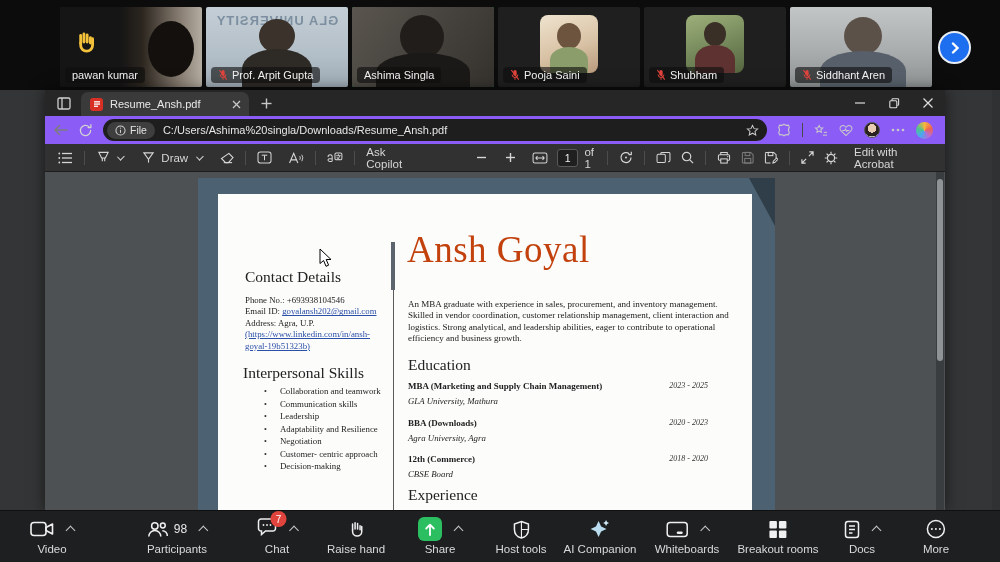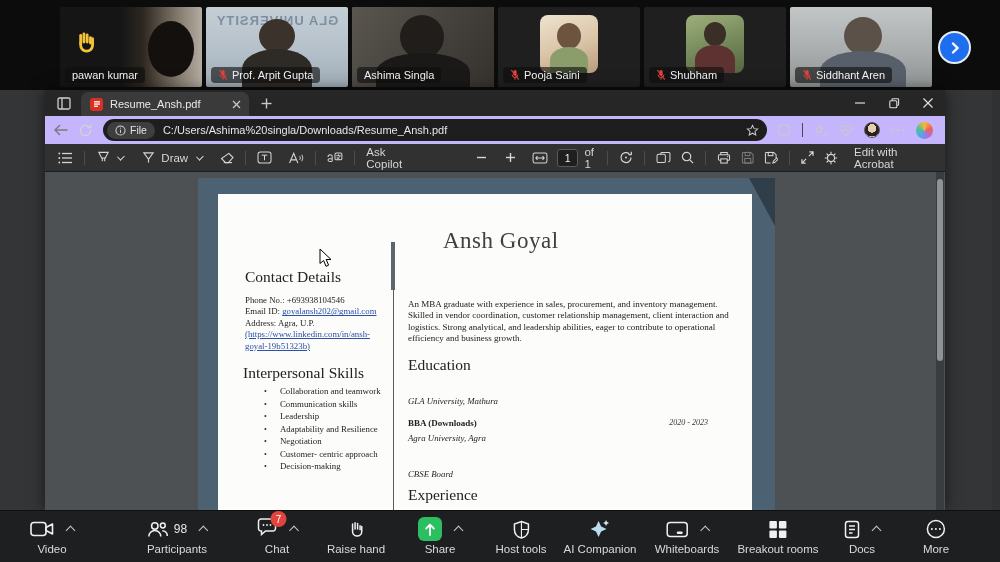--- a/index.html
+++ b/index.html
@@ -30,21 +30,21 @@
   .browser { position:absolute; left:45px; top:0; width:900px; height:420px; background:#2b2b2b; box-shadow:0 0 14px rgba(0,0,0,.55); }
   .tabstrip { position:absolute; top:0; left:0; right:0; height:26px; background:#262626; display:flex; align-items:center; }
   .vtabs-btn { width:18px; height:16px; margin-left:10px; display:flex; align-items:center; justify-content:center; }
   .tab { display:flex; align-items:center; gap:7px; height:24px; margin-left:8px; margin-top:2px; padding:0 8px 0 9px;
          width:168px; background:#3a3a3a; border-radius:7px 7px 0 0; color:#e8e8e8; font-size:11px; }
   .pdf-badge { width:13px; height:13px; border-radius:3px; background:#d93025; display:flex; align-items:center; justify-content:center; flex:none; }
   .tab-title { flex:1; overflow:hidden; white-space:nowrap; }
   .win-controls { position:absolute; right:0; top:0; height:26px; display:flex; }
   .win-controls > div { width:34px; height:26px; display:flex; align-items:center; justify-content:center; color:#dcdcdc; }
 
-  .addrbar { position:absolute; top:26px; left:0; right:0; height:28px; background:#c4b5fd; display:flex; align-items:center; }
+  .addrbar { position:absolute; top:26px; left:0; right:0; height:28px; background:#8b5cf6; display:flex; align-items:center; }
   .nav-ic { width:24px; display:flex; justify-content:center; }
   .url-pill { display:flex; align-items:center; height:22px; margin-left:6px; width:664px; background:#1e1e1e; border-radius:11px; padding:0 8px 0 4px; }
   .scheme-chip { display:flex; align-items:center; gap:4px; background:#3e3e3e; border-radius:9px; height:17px; padding:0 8px; color:#e3e3e3; font-size:10.5px; }
   .url-text { margin-left:8px; color:#e6e6e6; font-size:11px; flex:1; white-space:nowrap; overflow:hidden; }
   .addr-icons { display:flex; align-items:center; gap:11px; margin-left:10px; }
   .addr-sep { width:1px; height:14px; background:#4a4a4a; }
 
   .pdfbar { position:absolute; top:54px; left:0; right:0; height:28px; background:#313131; border-bottom:1px solid #1d1d1d;
             display:flex; align-items:center; color:#d6d6d6; font-size:11.5px; }
   .pb-sep { width:1px; height:14px; background:#4d4d4d; margin:0 6px; }
@@ -59,21 +59,21 @@
   .scrl-thumb { position:absolute; left:1px; width:6px; top:7px; height:182px; background:#8f9396; border-radius:3px; }
 
   .page-frame { position:absolute; left:153px; top:6px; width:577px; height:410px; background:#4c6272; }
   .frame-bevel { position:absolute; right:0; top:0; width:26px; height:48px; background:#2f3e49;
                  clip-path:polygon(0 0,100% 0,100% 100%); }
   .page { position:absolute; left:20px; top:16px; width:534px; height:394px; background:#fcfcfb;
           font-family:"Liberation Serif", serif; color:#1d1d1d; overflow:hidden; }
 
   .divider-bar { position:absolute; left:173px; top:48px; width:4px; height:48px; background:#5c656e; }
   .divider-line { position:absolute; left:175px; top:96px; width:1.4px; bottom:0; background:#5a5a5a; }
-  .r-name { position:absolute; left:189px; top:34px; font-size:23px; letter-spacing:.5px; color:#404040;margin-left:36px; }
+  .r-name { position:absolute; left:189px; top:34px; font-size:37px; letter-spacing:.5px; color:#c2410c; }
   .r-summary { position:absolute; left:190px; top:105px; width:322px; font-size:9px; line-height:11.4px; color:#1a1a1a; }
   .r-h2 { position:absolute; font-size:15.5px; color:#222; }
   .edu-row { position:absolute; left:190px; width:300px; display:flex; justify-content:space-between; }
   .edu-deg { font-weight:bold; font-size:9px; }
   .edu-date { font-style:italic; font-size:8px; color:#333; }
   .edu-school { position:absolute; left:190px; font-style:italic; font-size:8.8px; }
   .c-line { font-size:8.8px; line-height:11.4px; }
   .contact-block { position:absolute; left:27px; top:101px; width:140px; }
   .r-link { color:#2b50a8; text-decoration:underline; }
   .skill-list { position:absolute; left:62px; top:192px; width:110px; list-style:none; }
@@ -467,28 +467,36 @@
               <li>Communication skills</li>
               <li>Leadership</li>
               <li>Adaptability and Resilience</li>
               <li>Negotiation</li>
               <li>Customer- centric approach</li>
               <li>Decision-making</li>
             </ul>
 
             <div class="r-h2" style="left:190px; top:162px;">Education</div>
 
+            <div class="edu-row" style="top:187px;">
+              <span class="edu-deg">MBA (Marketing and Supply Chain Management)</span>
+              <span class="edu-date">2023 - 2025</span>
+            </div>
             <div class="edu-school" style="top:202px;">GLA University, Mathura</div>
 
             <div class="edu-row" style="top:224px;">
               <span class="edu-deg">BBA (Downloads)</span>
               <span class="edu-date">2020 - 2023</span>
             </div>
             <div class="edu-school" style="top:239px;">Agra University, Agra</div>
 
+            <div class="edu-row" style="top:260px;">
+              <span class="edu-deg">12th (Commerce)</span>
+              <span class="edu-date">2018 - 2020</span>
+            </div>
             <div class="edu-school" style="top:275px;">CBSE Board</div>
 
             <div class="r-h2" style="left:190px; top:292px;">Experience</div>
           </div>
         </div>
 
         <div class="scrl">
           <div class="scrl-thumb"></div>
         </div>
 

